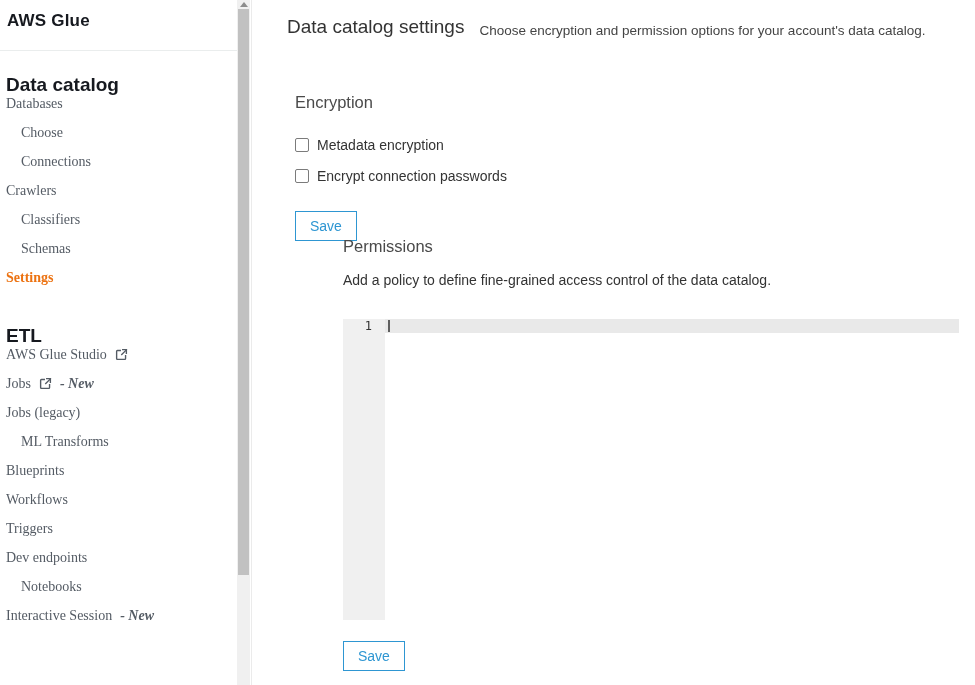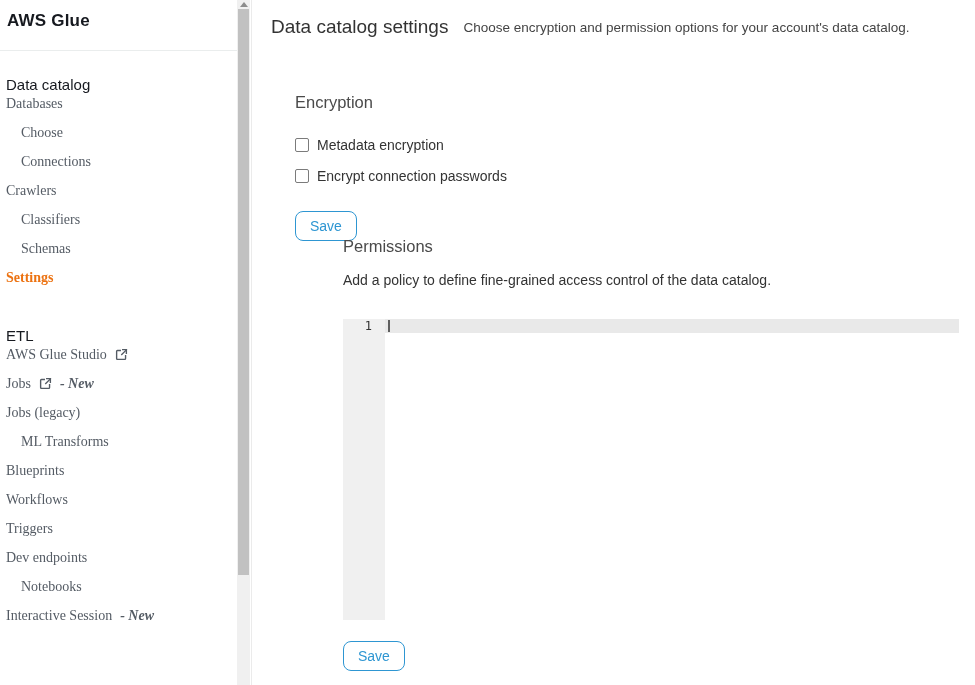--- a/index.html
+++ b/index.html
@@ -11,48 +11,48 @@
   
   .sidebar{
     position:absolute;left:0;top:0;width:252px;height:685px;background:#fff;
     border-right:1px solid #ebebeb;box-sizing:border-box;
   }
   .sidebar-header{padding:10px 0 0 7px;}
   .app-title{font-size:17px;line-height:21px;margin:0;font-weight:700;color:#16191f;letter-spacing:.2px;}
   .divider{margin:19px 0 0 0;border:none;border-top:1px solid #eaeded;width:237px;}
   .nav{list-style:none;margin:9px 0 0 0;padding:0 0 0 6px;}
   .nav li{height:29px;display:flex;align-items:center;white-space:nowrap;}
-  .nav li.nav-heading span{font-size:15px;font-weight:400;color:#16191f;margin-top:20px;}
+  .nav li.nav-heading span{font-size:19px;font-weight:700;color:#16191f;margin-top:20px;}
   .nav li.nav-link span{font-size:14px;color:#545b64;font-family:Liberation Serif, serif;}
   .nav li.nav-link{cursor:pointer;}
   .nav li.indent{padding-left:15px;}
   .nav li.active span{color:#ec7211;font-weight:700;}
   .nav li.gap{margin-top:19px;}
   .ext{margin-left:8px;color:#545b64;display:inline-flex;align-items:center;}
   .new-badge{color:#0073bb;font-style:italic;font-weight:700;font-size:13px;margin-left:8px;}
   
   .scrollbar{position:absolute;left:237px;top:0;width:13px;height:685px;background:#f0f0f0;}
   .scroll-arrow{position:absolute;top:0;left:0;width:13px;height:9px;display:flex;align-items:center;justify-content:center;}
   .scroll-arrow:before{content:"";width:0;height:0;border-left:4px solid transparent;border-right:4px solid transparent;border-bottom:5px solid #8c8c8c;}
   .scroll-thumb{position:absolute;left:1px;top:9px;width:11px;height:566px;background:#c1c1c1;}
   
   .main{position:absolute;left:253px;top:0;right:0;bottom:0;background:#fff;color:#333;}
-  .page-header{position:absolute;left:18px;top:16px;display:flex;align-items:center;white-space:nowrap;}
+  .page-header{position:absolute;left:34px;top:16px;display:flex;align-items:flex-end;white-space:nowrap;}
   .page-title{font-size:19px;color:#333;font-weight:400;margin:0;}
   .page-subtitle{font-size:13.5px;color:#444;margin-left:15px;}
   .section-heading{font-size:16.5px;font-weight:400;color:#4a4a4a;margin:0;line-height:19px;}
   .encryption{position:absolute;left:42px;top:93px;}
   .enc-heading{margin-bottom:24px;}
   .chk-row{display:flex;align-items:center;height:17px;margin-bottom:14px;cursor:pointer;}
   .checkbox{width:14px;height:14px;border:1px solid #7b7b7b;border-radius:2px;background:#fff;box-sizing:border-box;flex:0 0 auto;}
   .chk-label{font-size:14px;color:#333;margin-left:8px;}
   .save-btn{
     display:inline-block;margin-top:13px;height:30px;min-width:54px;box-sizing:border-box;
     background:#fff;border:1px solid #2e96d2;color:#2e96d2;font-size:14px;
-    font-family:"Liberation Sans", sans-serif;padding:0 14px;cursor:pointer;border-radius:8px;
+    font-family:"Liberation Sans", sans-serif;padding:0 14px;cursor:pointer;border-radius:0;
   }
   .permissions{position:absolute;left:42px;top:237px;right:16px;padding-left:48px;}
   .perm-desc{font-size:14px;color:#333;margin:16px 0 0 0;line-height:17px;}
   .editor{position:relative;margin-top:30px;height:301px;background:#fff;overflow:hidden;cursor:text;}
   .gutter{position:absolute;left:0;top:0;bottom:0;width:42px;background:#f0f0f0;}
   .active-line{position:absolute;left:0;top:0;right:0;height:14px;background:#e9e9e9;}
   .line-number{
     position:absolute;left:0;top:0;width:42px;height:14px;box-sizing:border-box;
     font-family:"DejaVu Sans Mono", monospace;font-size:12px;line-height:14px;
     color:#333;text-align:right;padding-right:13px;

